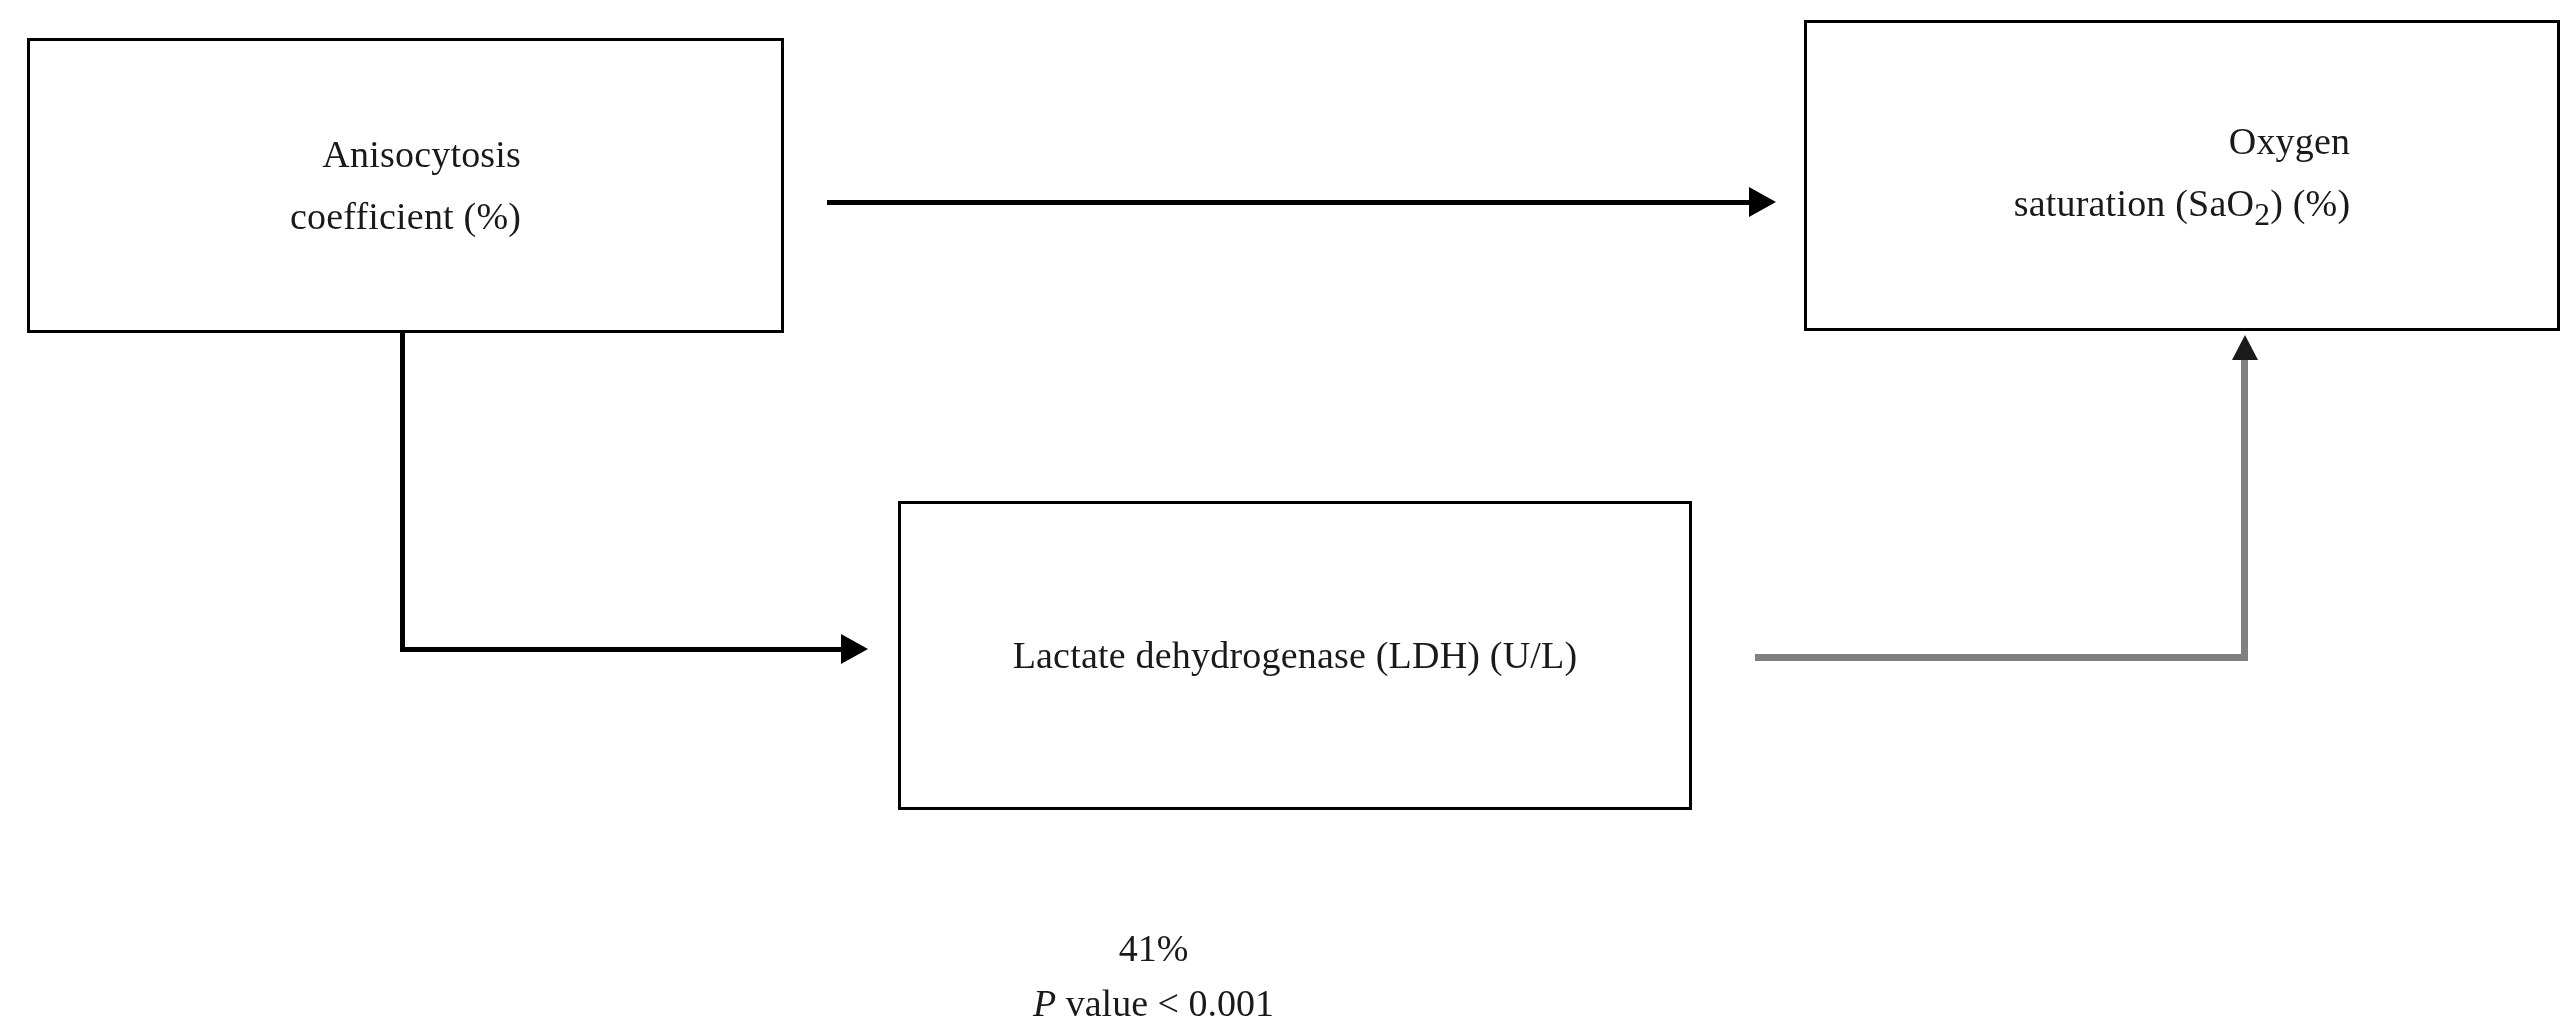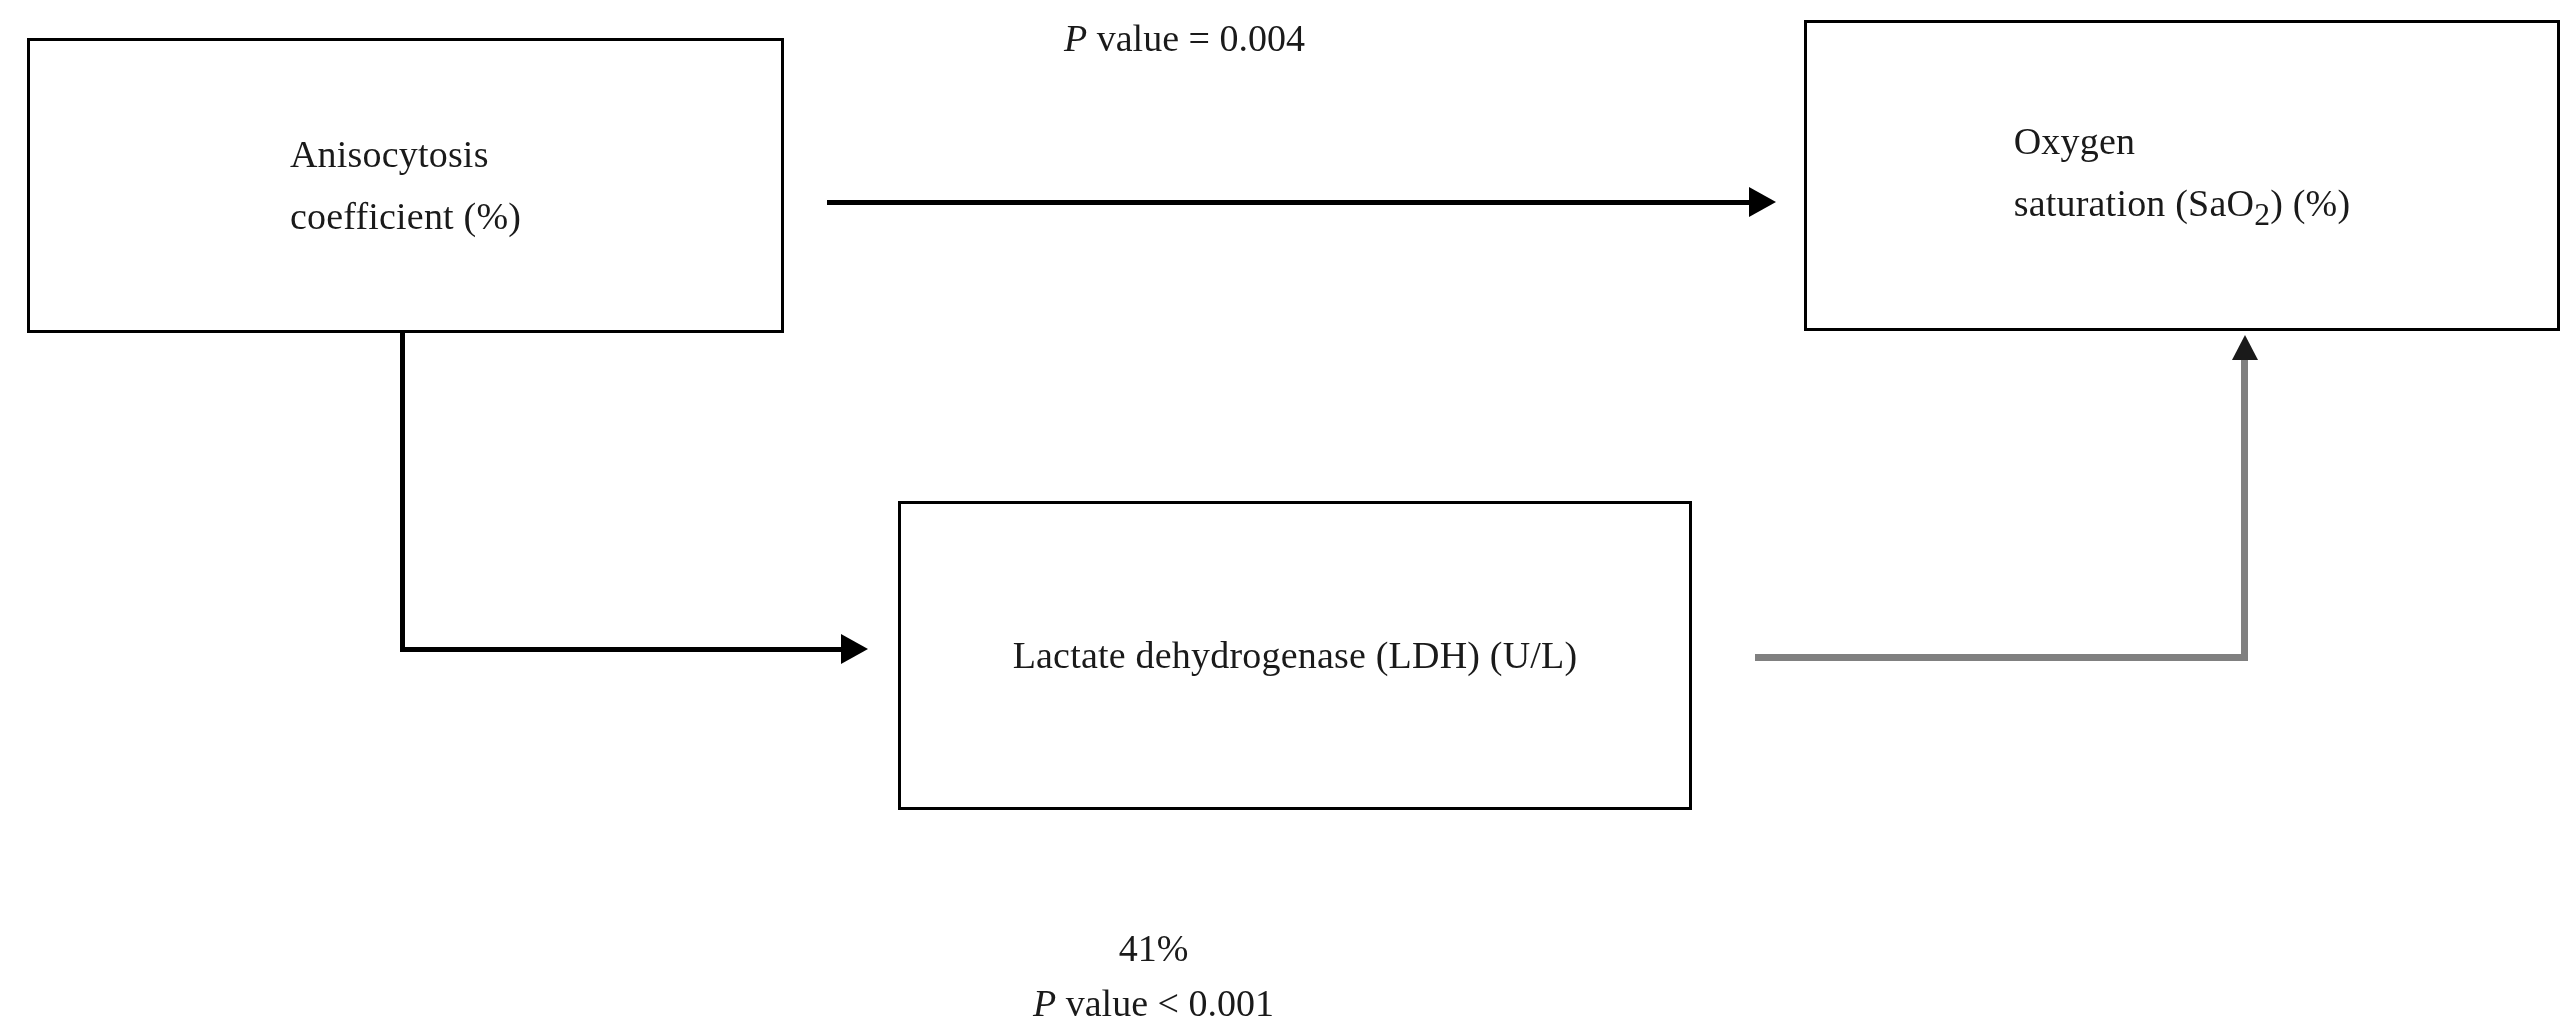--- a/index.html
+++ b/index.html
@@ -18,21 +18,21 @@
 
   
   .node-box {
     position: absolute;
     box-sizing: border-box;
     border: 3.6px solid #000000;
     background: #ffffff;
     display: flex;
     align-items: center;
     justify-content: center;
-    text-align: left;
+    text-align: right;
     color: #1a1a1a;
   }
   .node-label {
     font-size: 38px;
     line-height: 1.62;
     letter-spacing: 0.2px;
     white-space: pre-line;
   }
 
   #box-anisocytosis {
@@ -151,21 +151,20 @@
   <div class="arrow-right" id="edge1-head"></div>
 
   <div class="line-v" id="edge2-vert"></div>
   <div class="line-h" id="edge2-horz"></div>
   <div class="arrow-right" id="edge2-head"></div>
 
   <div class="line-h gray" id="edge3-horz"></div>
   <div class="line-v gray" id="edge3-vert"></div>
   <div class="arrow-up" id="edge3-head"></div>
 
-  <div class="annotation" id="ann-top"><i>P</i><span> value = 0.004</span></div>
 
   <div class="annotation" id="ann-bottom">
     <div>41%</div>
     <div><i>P</i><span> value &lt; 0.001</span></div>
   </div>
 
 </div>
 
 
 </body></html>

